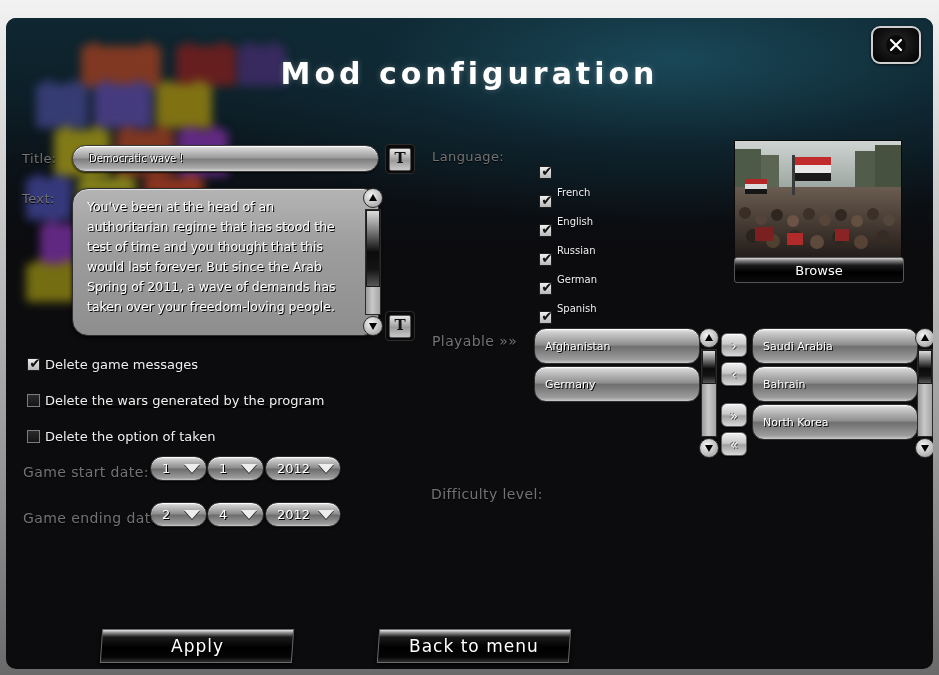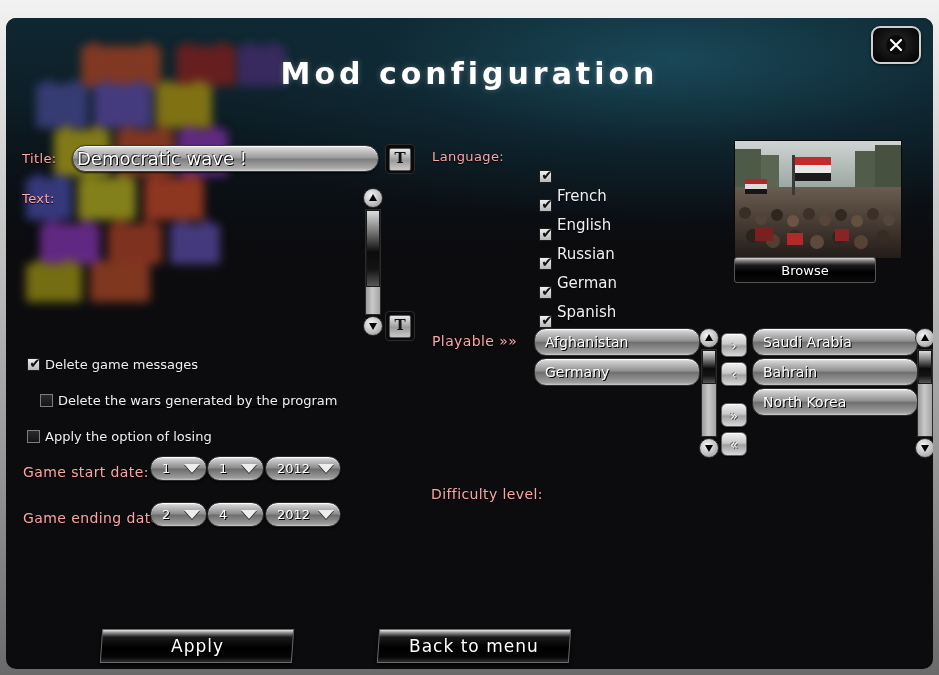--- a/index.html
+++ b/index.html
@@ -47,34 +47,34 @@
   #closebtn{
     position:absolute;right:12px;top:8px;width:46px;height:34px;
     border-radius:9px;border:2px solid #cfcfcf;
     background:radial-gradient(ellipse at 50% 45%,#2a2a2a 0%,#101010 60%,#000 100%);
     display:flex;align-items:center;justify-content:center;cursor:pointer;
     box-shadow:0 1px 3px rgba(0,0,0,.7);
   }
   #closebtn svg{display:block}
 
   .lbl{
-    color:#fca5a5;font-size:13px;letter-spacing:.4px;position:absolute;
+    color:#737373;font-size:13px;letter-spacing:.4px;position:absolute;
     text-shadow:0 1px 1px #000;white-space:nowrap;
   }
 
   
   .pill{
     box-sizing:border-box;border-radius:14px;
     background:linear-gradient(180deg,#f4f4f4 0%,#d6d6d6 8%,#9a9a9a 48%,#7d7d7d 52%,#a9a9a9 88%,#d4d4d4 100%);
     border:1px solid #3a3a3a;
     box-shadow:inset 0 1px 0 rgba(255,255,255,.85),0 1px 2px rgba(0,0,0,.8);
     display:flex;align-items:center;
-    color:#fff;font-size:18px;
+    color:#fff;font-size:10px;
     text-shadow:1px 1px 0 #000,-1px -1px 0 rgba(0,0,0,.6);
-    padding:0 4px;overflow:hidden;white-space:nowrap;
+    padding:0 16px;overflow:hidden;white-space:nowrap;
   }
   #title-input{position:absolute;left:66px;top:127px;width:307px;height:27px;}
   
   .tbtn{
     position:absolute;width:28px;height:28px;border-radius:4px;
     background:#0a0a0a;border:1px solid #2c2c2c;
     display:flex;align-items:center;justify-content:center;cursor:pointer;
   }
   .tbtn .glyph{
     width:20px;height:21px;border-radius:2px;
@@ -125,32 +125,32 @@
     width:13px;height:13px;box-sizing:border-box;
     background:linear-gradient(180deg,#efefef,#b8b8b8);
     border:1px solid #1d1d1d;margin-right:5px;position:relative;flex:0 0 auto;
   }
   .cbox.off{background:linear-gradient(180deg,#2a2a2a,#151515);border:1px solid #7d7d7d;}
   .cbox .tick{
     position:absolute;left:1px;top:-3px;width:12px;height:15px;
     color:#111;font-size:14px;font-weight:bold;line-height:15px;text-align:center;
   }
   .cbrow .txt{color:#f0f0f0;font-size:13px;text-shadow:0 1px 1px #000;white-space:nowrap;}
-  .cbrow.big .txt{font-size:15px;margin-top:40px;}
+  .cbrow.big .txt{font-size:10px;margin-top:40px;}
 
   
   .listbox{position:absolute;width:166px;}
   .listitem{
-    height:28px;margin-bottom:2px;box-sizing:border-box;
+    height:36px;margin-bottom:2px;box-sizing:border-box;
     border-radius:12px;
     background:linear-gradient(180deg,#f0f0f0 0%,#cfcfcf 9%,#8f8f8f 46%,#6f6f6f 52%,#9d9d9d 90%,#cacaca 100%);
     border:1px solid #2e2e2e;
     box-shadow:inset 0 1px 0 rgba(255,255,255,.8);
     display:flex;align-items:center;padding:0 10px;
-    color:#fff;font-size:14px;text-shadow:1px 1px 0 #000;
+    color:#fff;font-size:11px;text-shadow:1px 1px 0 #000;
     white-space:nowrap;overflow:hidden;cursor:pointer;
   }
   #list-left{left:528px;top:310px;}
   #list-right{left:746px;top:310px;}
   #sb-left{left:694px;top:310px;height:130px;}
   #sb-left .thumb{top:0;height:40%;}
   #sb-right{left:910px;top:310px;height:130px;}
   #sb-right .thumb{top:0;height:40%;}
 
   
@@ -185,21 +185,21 @@
     filter:drop-shadow(0 1px 0 #1b1b1b);
   }
 
   
   #preview{
     position:absolute;left:728px;top:122px;width:166px;height:117px;
     background:#000;border:1px solid #0a0a0a;overflow:hidden;
   }
   #preview .ph{position:absolute;inset:0;}
   #browse{
-    position:absolute;left:728px;top:239px;width:142px;height:26px;
+    position:absolute;left:728px;top:239px;width:170px;height:26px;
     box-sizing:border-box;border-radius:3px;
     background:linear-gradient(180deg,#d8d8d8 0%,#8a8a8a 10%,#1b1b1b 30%,#000 60%,#0a0a0a 100%);
     border:1px solid #555;display:flex;align-items:center;justify-content:center;
     color:#fff;font-size:13px;text-shadow:1px 1px 1px #000;cursor:pointer;
   }
 
   
   .bigbtn{
     position:absolute;height:34px;box-sizing:border-box;
     background:linear-gradient(180deg,#e9e9e9 0%,#9d9d9d 7%,#1a1a1a 22%,#000 55%,#050505 85%,#2e2e2e 100%);
@@ -284,20 +284,21 @@
       </svg>
     </div>
 
     <div class="lbl" style="left:16px;top:133px;">Title:</div>
     <div class="pill" id="title-input">Democratic wave !</div>
     <div class="tbtn" id="tbtn-title">
       <div class="glyph">T</div>
     </div>
 
     <div class="lbl" style="left:16px;top:173px;">Text:</div>
+    <div id="text-box">You've been at the head of an authoritarian regime that has stood the test of time and you thought that this would last forever. But since the Arab Spring of 2011, a wave of demands has taken over your freedom-loving people.</div>
     <div class="vsb" id="text-sb">
       <div class="arrow">
         <svg width="10" height="10" viewBox="0 0 10 10">
             <path d="M5 1 L9 8 L1 8 Z" fill="#000"></path>
           </svg>
       </div>
       <div class="track">
           <div class="thumb"></div>
         </div>
       <div class="arrow">
@@ -403,27 +404,27 @@
       </svg>
     </div>
     <div id="browse">Browse</div>
 
     <div class="cbrow" style="left:21px;top:339px;">
       <div class="cbox">
           <div class="tick">✔</div>
         </div>
       <div class="txt">Delete game messages</div>
     </div>
-    <div class="cbrow" style="left:34px;top:375px;text-decoration:underline;">
+    <div class="cbrow" style="left:21px;top:375px;text-decoration:underline;">
       <div class="cbox off"></div>
       <div class="txt">Delete the wars generated by the program</div>
     </div>
     <div class="cbrow" style="left:21px;top:411px;">
       <div class="cbox off"></div>
-      <div class="txt">Apply the option of losing</div>
+      <div class="txt">Delete the option of taken</div>
     </div>
 
     <div class="lbl" style="left:17px;top:446px;font-size:14px;">Game start date:</div>
     <div class="dd" style="left:144px;top:438px;width:57px;">
       <span>1</span>
       <span class="caret"></span>
     </div>
     <div class="dd" style="left:201px;top:438px;width:57px;">
       <span>1</span>
       <span class="caret"></span>

